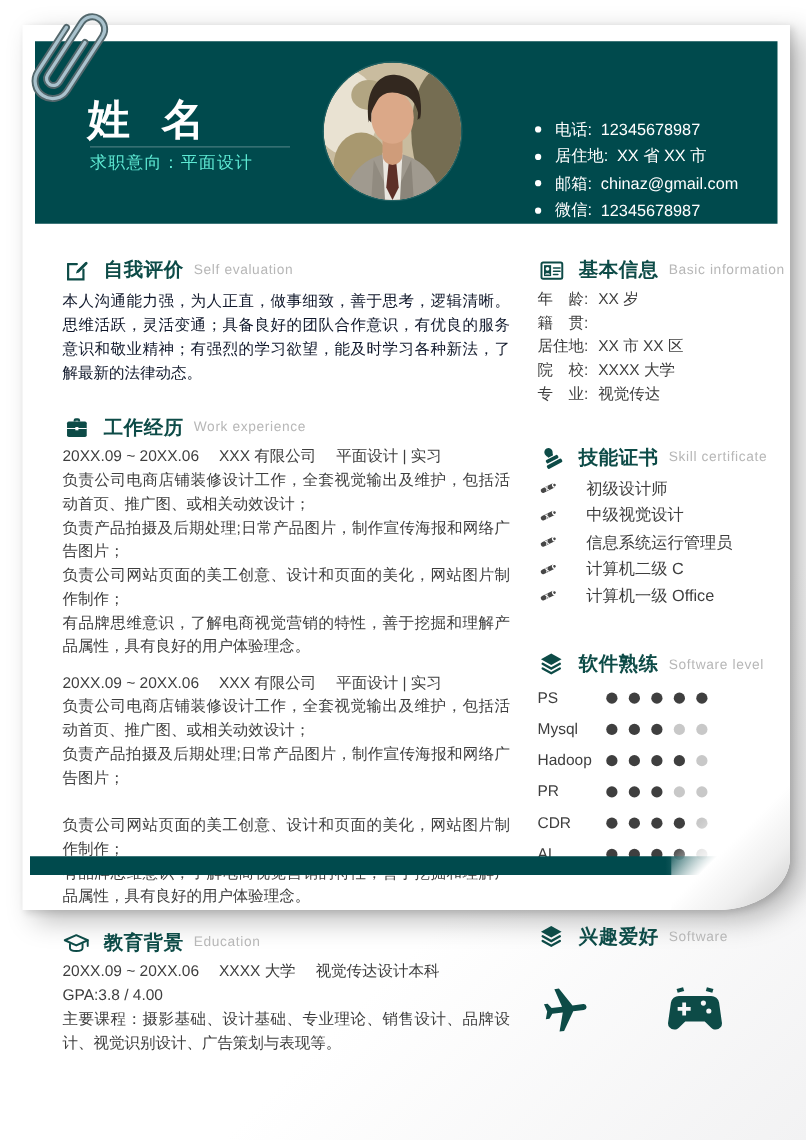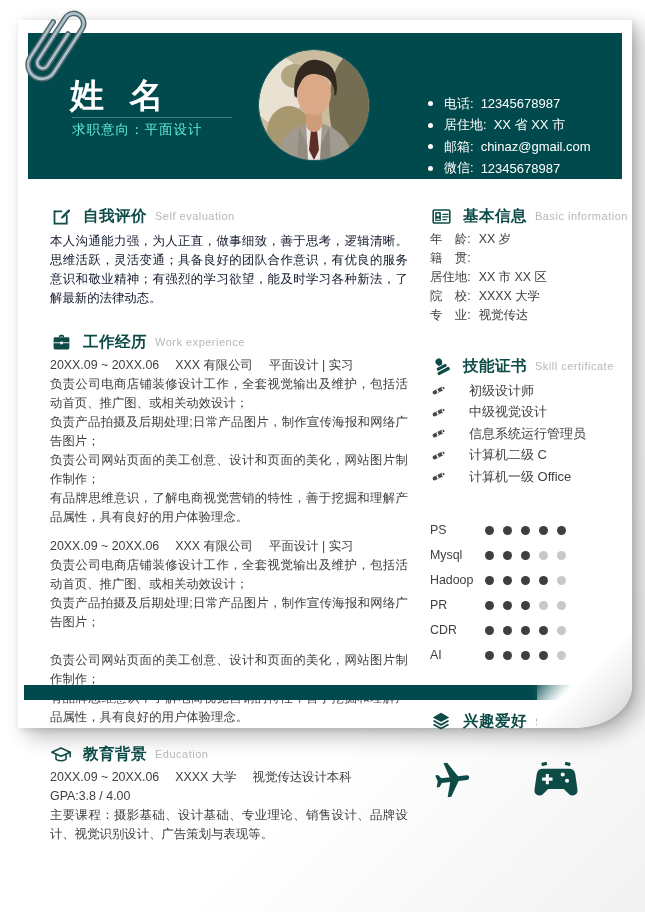--- a/index.html
+++ b/index.html
@@ -332,20 +332,31 @@
                   <circle cx="20" cy="12" r="1.5"></circle>
                   <path d="M9 9.4 l3 5.2 M12 9.4 l-3 5.2" stroke="#ffffff" stroke-width="1.1"></path>
                 </g>
               </svg></span>
             <span>计算机一级 Office</span>
           </div>
         </div>
     </div>
 
     <div class="sec-soft">
+      <div class="sec-head">
+        <span class="sec-icon">
+          <svg width="23" height="23" viewBox="0 0 24 24">
+            <path d="M12 2.5 L21 7.5 L12 12.5 L3 7.5 Z" fill="currentColor"></path>
+            <path d="M4.5 11.5 L12 15.7 L19.5 11.5" fill="none" stroke="currentColor" stroke-width="2" stroke-linecap="round"></path>
+            <path d="M4.5 15.5 L12 19.7 L19.5 15.5" fill="none" stroke="currentColor" stroke-width="2" stroke-linecap="round"></path>
+          </svg>
+        </span>
+        <span class="sec-title">软件熟练</span>
+        <span class="sec-sub">Software level</span>
+      </div>
       <div id="soft-list">
           <div class="soft-row">
             <span class="soft-name">PS</span>
             <span class="dots">
               <span class="dot on"></span>
               <span class="dot on"></span>
               <span class="dot on"></span>
               <span class="dot on"></span>
               <span class="dot on"></span>
             </span>

